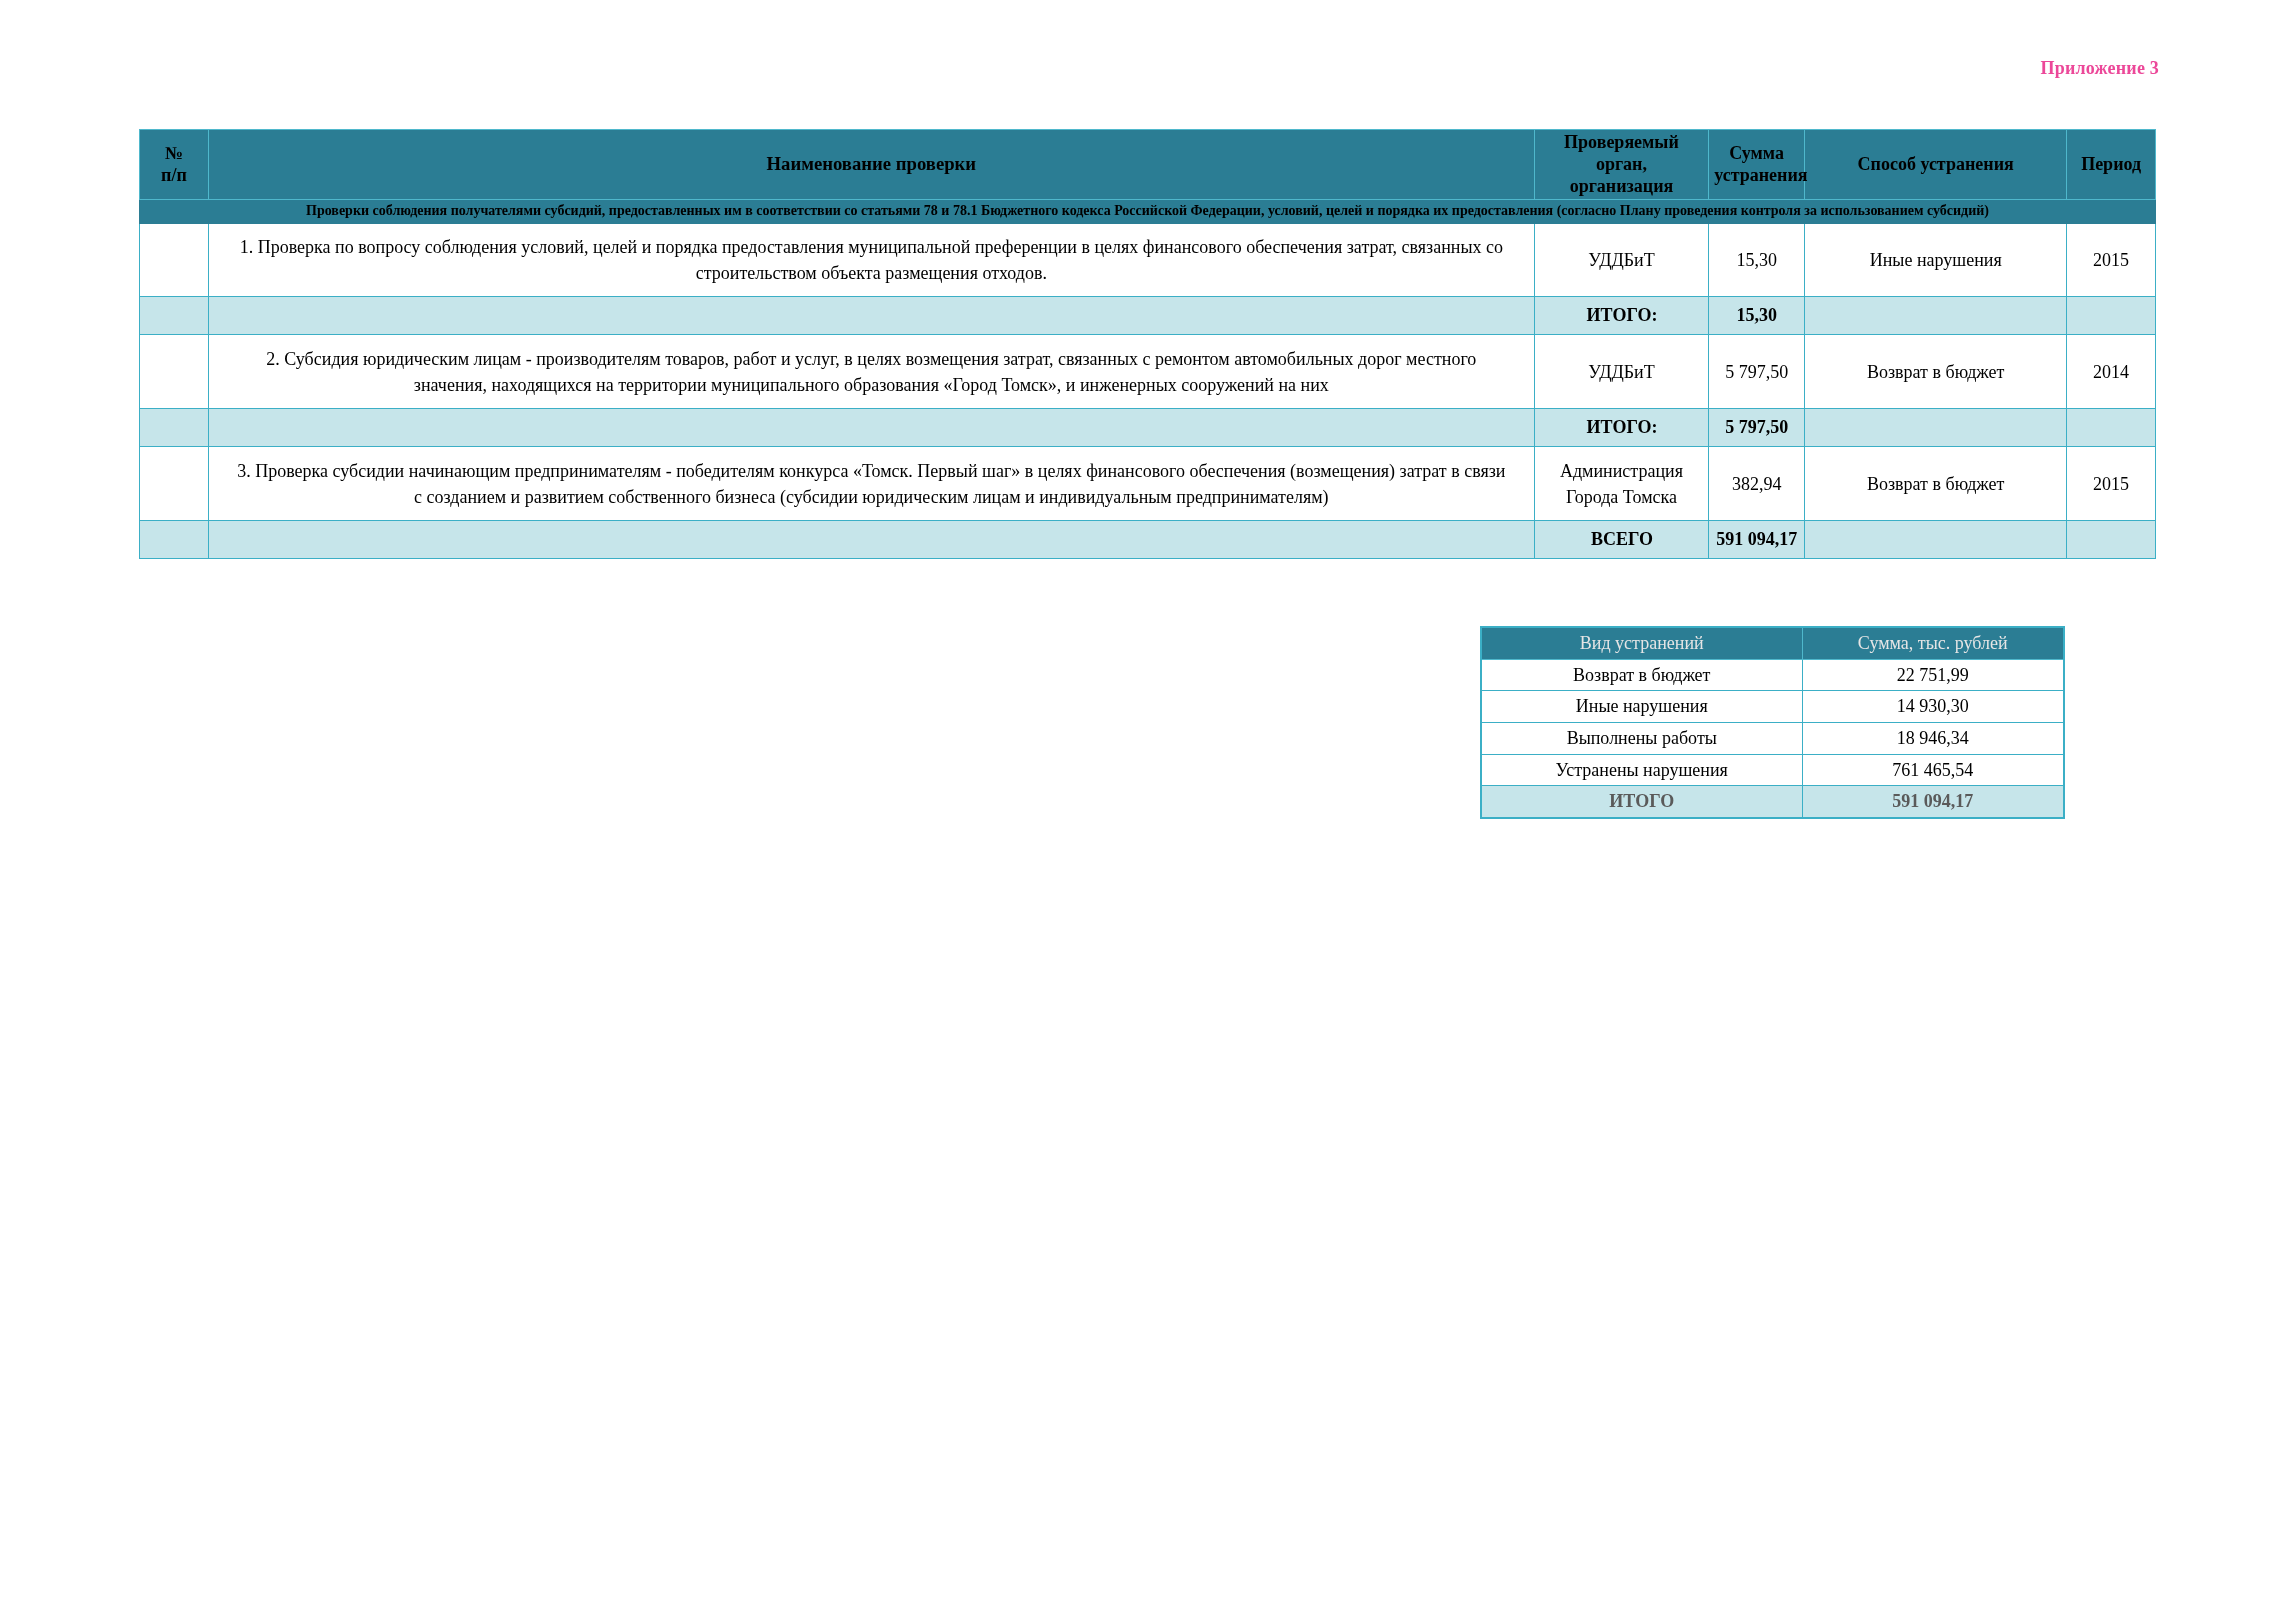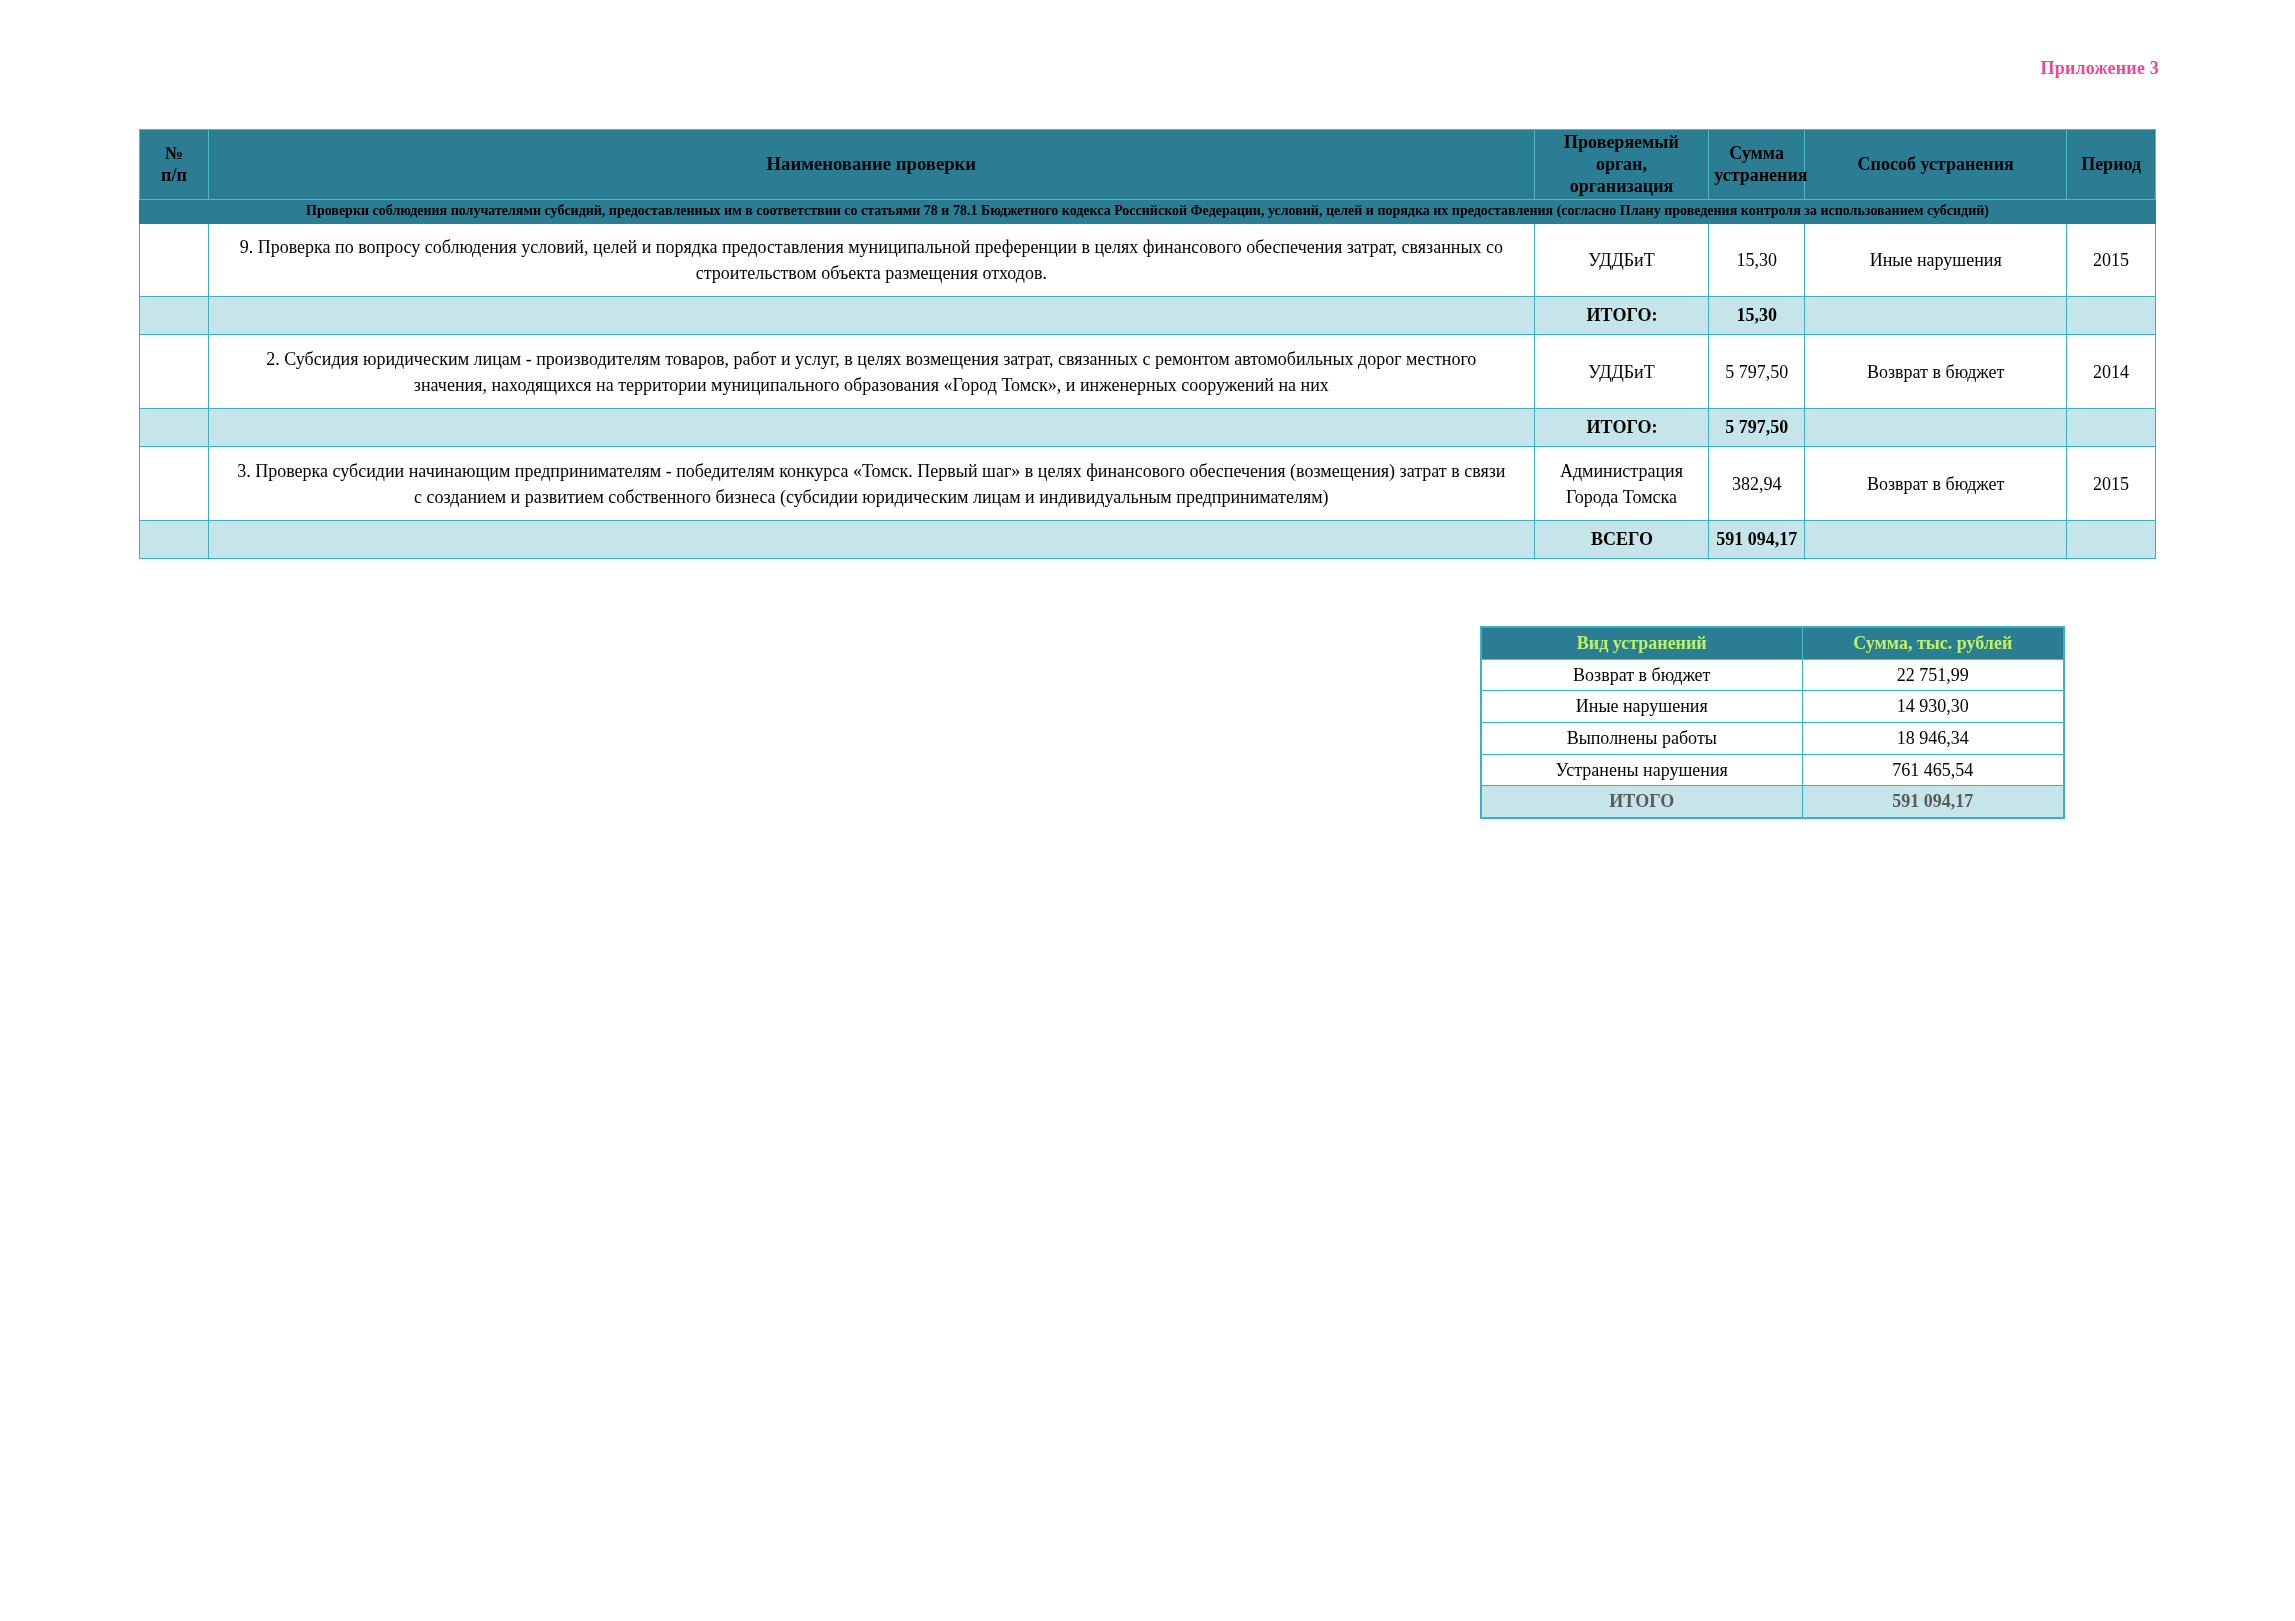--- a/index.html
+++ b/index.html
@@ -118,22 +118,22 @@
     border: 1.7px solid #3BAFC6;
     text-align: center;
     font-size: 18px;
     padding: 2.6px 5.1px;
     height: 25.5px;
     background: #ffffff;
     color: #000000;
   }
   table.summary-table th {
     background: #2B7D94;
-    color: #bef264;
-    font-weight: 700;
+    color: #e5e5e5;
+    font-weight: 400;
     border-color: #4FB8CC !important;
     margin-top: 44px;
   }
   table.summary-table tr.sum-total td {
     background: #C6E5EA;
     color: #5A5A5A;
     font-weight: 700;
   }
   .sum-col-kind { width: 321px; }
   .sum-col-amount { width: 262px; }
@@ -173,21 +173,21 @@
       <th class="hdr">Период</th>
     </tr>
   </thead>
   <tbody>
     <tr class="section-row">
       <td colspan="6">Проверки соблюдения получателями субсидий, предоставленных  им в соответствии со статьями 78 и 78.1 Бюджетного кодекса Российской Федерации, условий, целей и порядка  их предоставления  (согласно Плану проведения контроля за использованием субсидий)</td>
     </tr>
 
     <tr class="data-row">
       <td></td>
-      <td class="desc">9. Проверка по вопросу соблюдения условий, целей и порядка предоставления муниципальной преференции в целях финансового обеспечения затрат, связанных со строительством объекта размещения отходов.</td>
+      <td class="desc">1. Проверка по вопросу соблюдения условий, целей и порядка предоставления муниципальной преференции в целях финансового обеспечения затрат, связанных со строительством объекта размещения отходов.</td>
       <td>УДДБиТ</td>
       <td class="num">15,30</td>
       <td>Иные нарушения</td>
       <td>2015</td>
     </tr>
     <tr class="total-row">
       <td class="blank"></td>
       <td class="blank"></td>
       <td class="label">ИТОГО:</td>
       <td class="num">15,30</td>

